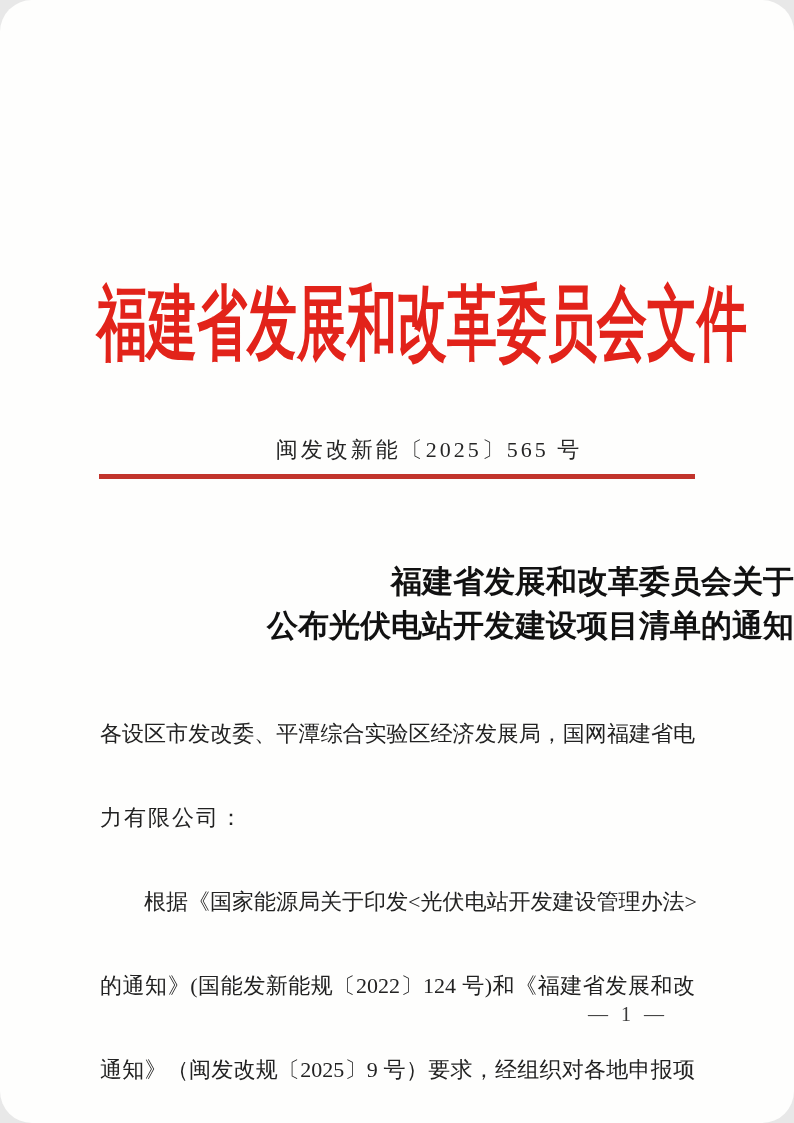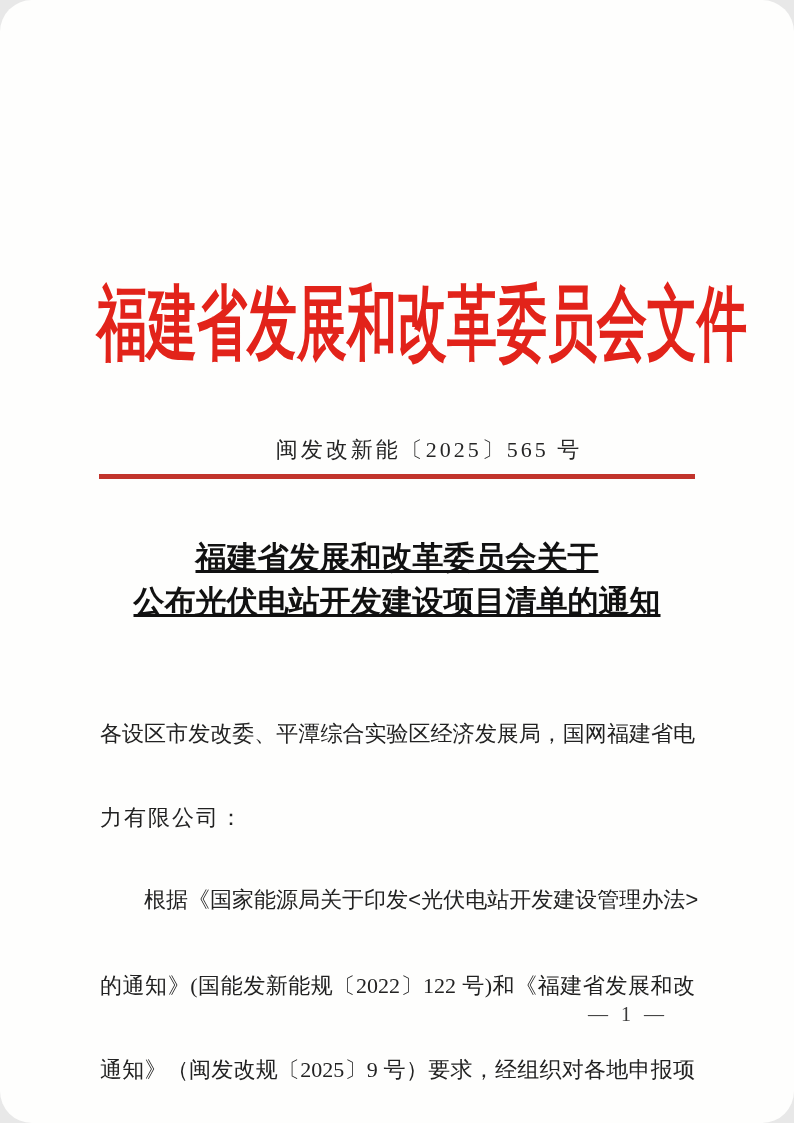--- a/index.html
+++ b/index.html
@@ -51,29 +51,28 @@
   .red-line {
     position: absolute;
     top: 474px;
     left: 99px;
     width: 596px;
     height: 5px;
   }
   
   .doc-title {
     position: absolute;
-    top: 536px;
+    top: 560px;
     left: 0;
     width: 100%;
-    text-align: center;
+    text-align: right;
     font-weight: bold;
     font-size: 31px;
     line-height: 44px;
     color: #111;
-    text-decoration: underline;
   }
   
   .body-block {
     position: absolute;
     top: 670px;
     left: 100px;
     width: 595px;
     font-size: 22px;
     color: #222;
   }
@@ -85,21 +84,20 @@
     white-space: nowrap;
     margin-top: 43px;
   }
   .body-line.no-justify {
     text-align: left;
     text-align-last: left;
     letter-spacing: 2px;
   }
   .body-line.indent {
     text-indent: 44px;
-    font-family: Liberation Mono, monospace;
   }
   
   .page-number {
     position: absolute;
     top: 1003px;
     left: 0;
     width: 100%;
     padding-right: 126px;
     box-sizing: border-box;
     text-align: right;
@@ -121,19 +119,19 @@
 
   <div class="doc-title">
     <div>福建省发展和改革委员会关于</div>
     <div>公布光伏电站开发建设项目清单的通知</div>
   </div>
 
   <div class="body-block">
     <div class="body-line">各设区市发改委、平潭综合实验区经济发展局，国网福建省电</div>
     <div class="body-line no-justify">力有限公司：</div>
     <div class="body-line indent">根据《国家能源局关于印发&lt;光伏电站开发建设管理办法&gt;</div>
-    <div class="body-line">的通知》(国能发新能规〔2022〕122 号)和《福建省发展和改</div>
+    <div class="body-line">的通知》(国能发新能规〔2022〕124 号)和《福建省发展和改</div>
     <div class="body-line">通知》（闽发改规〔2025〕9 号）要求，经组织对各地申报项</div>
   </div>
 
   <div class="page-number">— 1 —</div>
 
 </div>
 
 </body></html>

